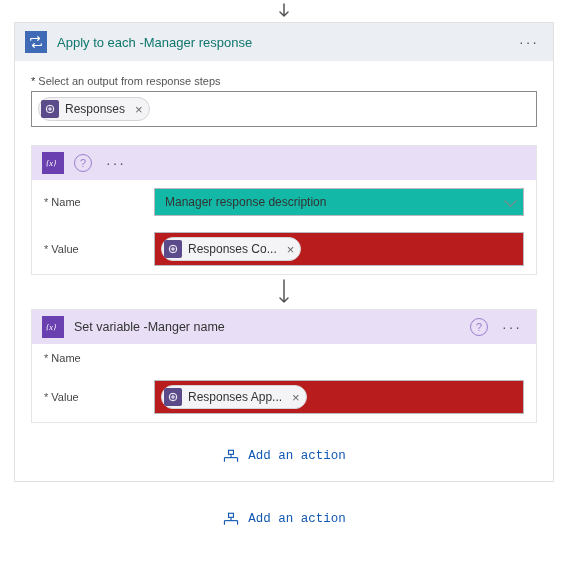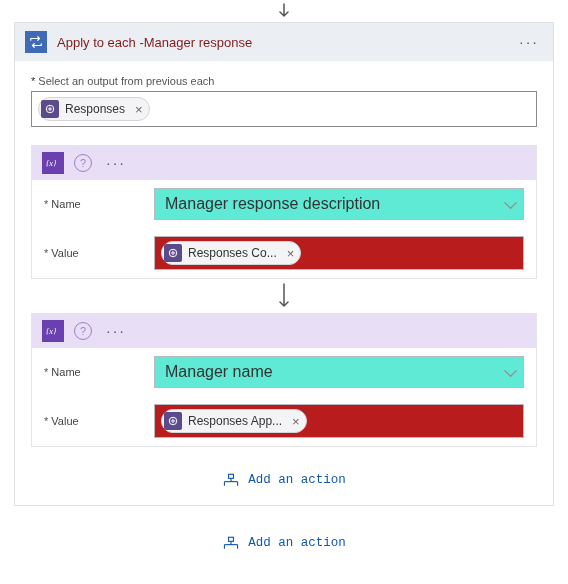--- a/index.html
+++ b/index.html
@@ -4,21 +4,21 @@
 <style>
   * { box-sizing: border-box; margin: 0; padding: 0; }
   body { font-family: "Segoe UI", Arial, sans-serif; font-size: 12px; color: #333; background: #fff; width: 568px; height: 584px; overflow: hidden; position: relative; }
 
   .arrow { display:flex; justify-content:center; align-items:center; height:22px; }
   .arrow svg { stroke:#555; }
 
   .outer-card { margin: 0 14px; border:1px solid #e1e1e1; background:#fff; }
   .outer-header { display:flex; align-items:center; background:#ebeef2; padding:8px 10px; }
   .outer-header .icon-box { width:22px; height:22px; background:#3f6bb6; display:flex; align-items:center; justify-content:center; margin-right:10px; }
-  .outer-header .title { flex:1; font-size:13px; color:#7f1d1d; }
+  .outer-header .title { flex:1; font-size:13px; color:#0f766e; }
   .dots { color:#555; letter-spacing:2px; font-size:14px; cursor:pointer; padding:0 4px; }
 
   .card-body { padding:14px 16px 18px; }
 
   .small-label { font-size:11px; color:#555; margin-bottom:4px; }
   .small-label::before { content:"* "; color:#333; }
   .field-box { border:1px solid #8a8a8a; background:#fff; padding:5px 6px; display:flex; align-items:center; flex-wrap:wrap; min-height:28px; }
 
   .token { display:inline-flex; align-items:center; background:#f4f4f6; border:1px solid #d4d4d9; border-radius:12px; padding:2px 6px 2px 2px; font-size:12px; gap:6px; }
   .token .tkicon { width:18px; height:18px; background:#5c4b8b; border-radius:2px; display:flex; align-items:center; justify-content:center; }
@@ -27,21 +27,21 @@
   .inner-card { border:1px solid #e4e4e9; margin-top:18px; background:#fff; }
   .inner-header { display:flex; align-items:center; background:#e8def5; padding:6px 10px; }
   .inner-header .icon-box { width:22px; height:22px; background:#6a3fb0; display:flex; align-items:center; justify-content:center; margin-right:10px; }
   .inner-header .title { flex:1; font-size:12.5px; color:#333; }
   .hdr-q { width:18px; height:18px; border:1.3px solid #9b7fce; color:#9b7fce; border-radius:50%; display:flex; align-items:center; justify-content:center; font-size:11px; margin-right:10px; cursor:pointer; }
 
   .form-row { display:flex; align-items:center; padding:8px 12px; gap:10px; }
   .form-row .lbl { width:100px; font-size:11px; color:#444; }
   .form-row .lbl::before { content:"* "; color:#555; }
   .form-row .control { flex:1; }
-  .select-box { border:1px solid #b9b9bf; background:#5eead4; padding:6px 26px 6px 10px; position:relative; font-size:16px; cursor:pointer; }
+  .select-box { border:1px solid #b9b9bf; background:#14b8a6; padding:6px 26px 6px 10px; position:relative; font-size:12px; cursor:pointer; }
   .select-box::after { content:""; position:absolute; right:8px; top:50%; width:8px; height:8px; border-right:1.5px solid #888; border-bottom:1.5px solid #888; transform:translateY(-65%) rotate(45deg); }
   .value-box { border:1px solid #b9b9bf; background:#b91c1c; padding:4px 6px; min-height:30px; display:flex; align-items:center; }
 
   .add-action { display:flex; align-items:center; justify-content:center; gap:8px; color:#1258b3; font-size:12.5px; margin-top:26px; cursor:pointer;font-family:Liberation Mono, monospace; }
   .add-action svg { stroke:#1258b3; }
 </style>
 </head>
 <body>
 
 <div class="arrow">
@@ -56,21 +56,21 @@
       <svg width="14" height="14" viewBox="0 0 16 16" fill="none" stroke="#fff" stroke-width="1.4">
         <path d="M2 6 V4 H12 M12 4 L10 2 M12 4 L10 6" stroke-linecap="round" stroke-linejoin="round"></path>
         <path d="M14 10 V12 H4 M4 12 L6 10 M4 12 L6 14" stroke-linecap="round" stroke-linejoin="round"></path>
       </svg>
     </span>
     <span class="title">Apply to each -Manager response</span>
     <span class="dots">···</span>
   </div>
 
   <div class="card-body">
-    <div class="small-label">Select an output from previous each</div>
+    <div class="small-label">Select an output from response steps</div>
     <div class="field-box">
       <span class="token">
         <span class="tkicon">
           <svg width="12" height="12" viewBox="0 0 16 16" fill="none" stroke="#fff" stroke-width="1.3">
             <circle cx="8" cy="8" r="5"></circle>
               <path d="M5 8 H11 M8 5 V11"></path>
           </svg>
         </span>
         <span>Responses</span>
         <span class="tkclose">×</span>
@@ -118,28 +118,26 @@
         </svg>
     </div>
 
     <div class="inner-card" style="margin-top:0;">
       <div class="inner-header">
         <span class="icon-box">
           <svg width="14" height="10" viewBox="0 0 20 14">
               <text x="0" y="11" font-size="12" fill="#fff" font-style="italic" font-family="serif">{x}</text>
             </svg>
         </span>
+        <span class="title">Set variable -Manger name</span>
         <span class="hdr-q">?</span>
         <span class="dots">···</span>
       </div>
       <div class="form-row">
         <div class="lbl">Name</div>
-        <div class="control">
-          <div class="select-box">Manager name</div>
-        </div>
       </div>
       <div class="form-row">
         <div class="lbl">Value</div>
         <div class="control">
           <div class="value-box">
             <span class="token">
               <span class="tkicon">
                 <svg width="12" height="12" viewBox="0 0 16 16" fill="none" stroke="#fff" stroke-width="1.3">
                     <circle cx="8" cy="8" r="5"></circle>
                     <path d="M5 8 H11 M8 5 V11"></path>

